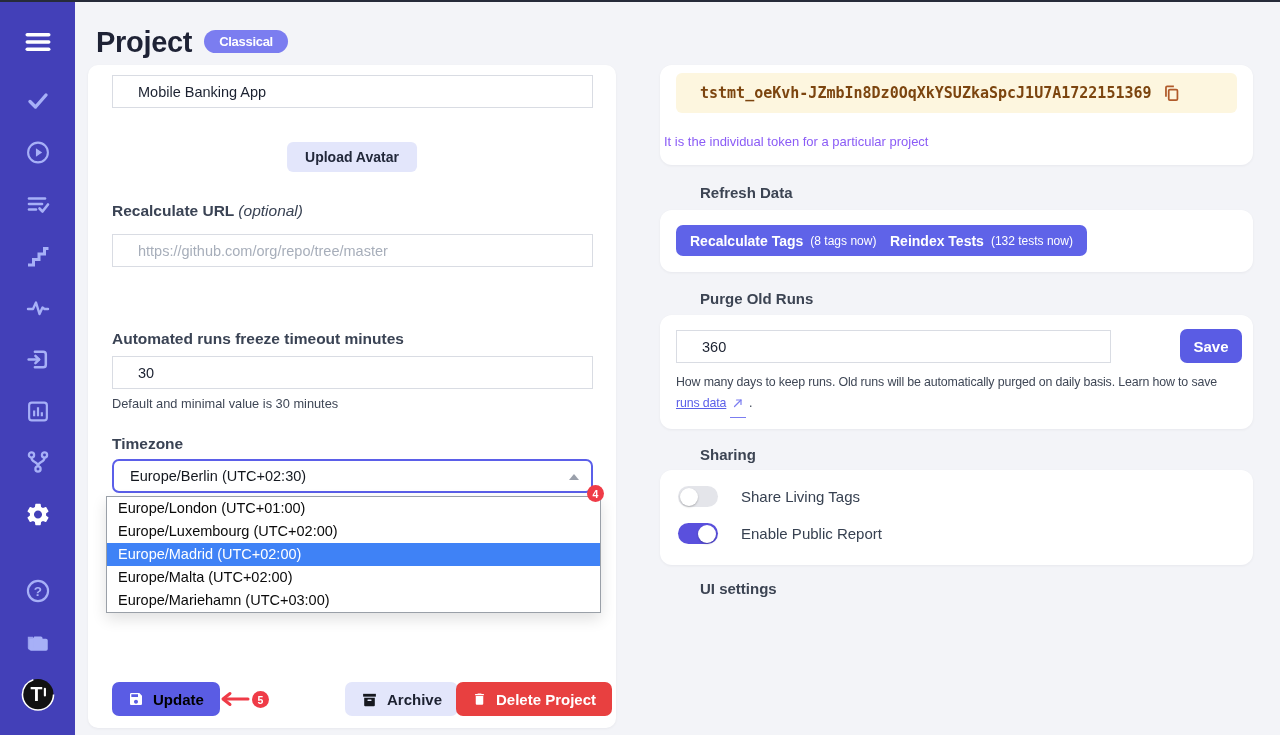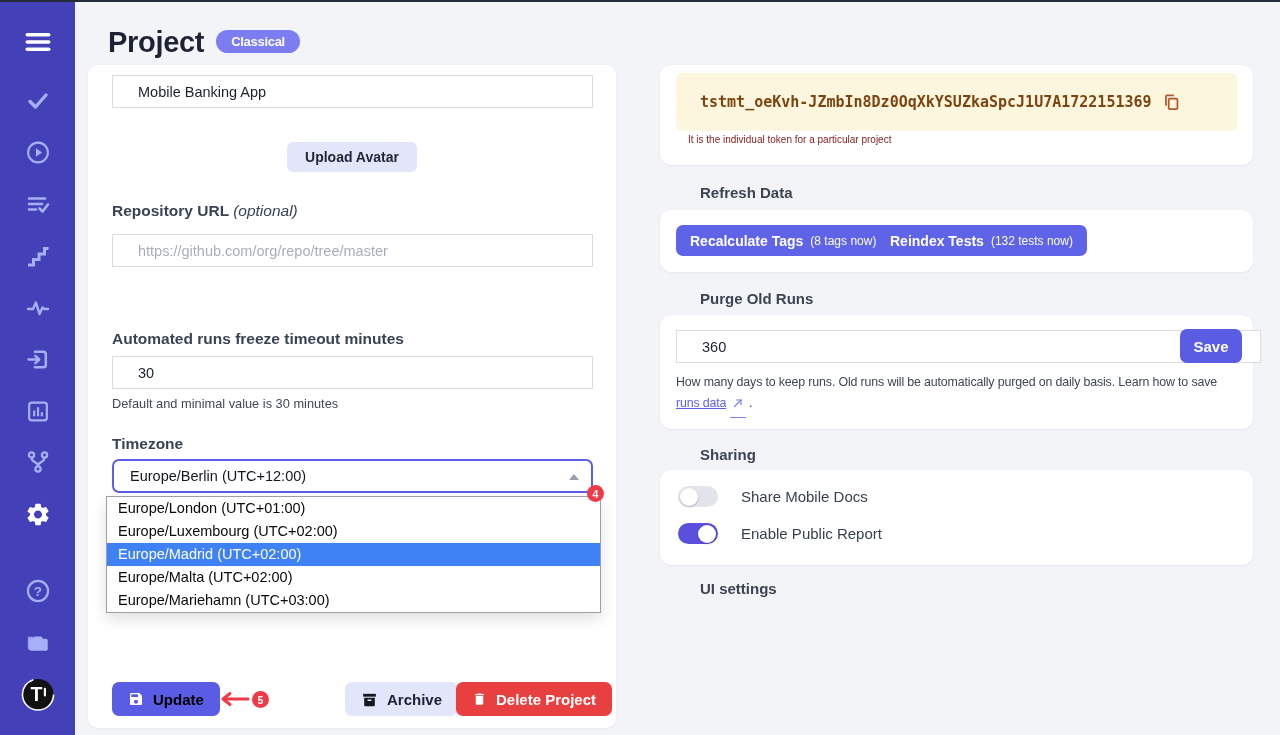--- a/index.html
+++ b/index.html
@@ -14,21 +14,21 @@
 
   
   .sidebar {
     position:absolute; left:0; top:0; width:75px; height:735px;
     background:#4340b8; z-index:10;
   }
   .side-icon { position:absolute; left:50%; transform:translateX(-50%); color:#a7b0f7; cursor:pointer; }
   .side-icon svg { display:block; }
 
   
-  .page-title { position:absolute; left:108px; top:26px; font-size:29px; font-weight:700; color:#1e2235; letter-spacing:-0.3px; }
+  .page-title { position:absolute; left:96px; top:26px; font-size:29px; font-weight:700; color:#1e2235; letter-spacing:-0.3px; }
   .badge-classical {
     display:inline-block; vertical-align:6px; margin-left:12px;
     background:#7b7df0; color:#fff; font-size:13px; font-weight:700;
     padding:4px 15px; border-radius:14px;
   }
 
   .card { position:absolute; background:#fff; border-radius:10px; box-shadow:0 1px 3px rgba(16,24,40,.05); }
 
   
   .left-card { left:88px; top:65px; width:528px; height:663px; }
@@ -87,39 +87,39 @@
 
   .arrow-anno { position:absolute; left:126px; top:626px; }
 
   
   .right-col { position:absolute; left:660px; top:0; width:593px; height:735px; }
   .r-card { position:absolute; left:0; width:593px; background:#fff; border-radius:12px; box-shadow:0 1px 3px rgba(16,24,40,.05); }
   .r-heading { position:absolute; left:0; font-size:15px; font-weight:700; color:#3c4453;margin-left:40px; }
 
   .token-card { top:65px; height:100px; }
   .token-box {
-    position:absolute; left:16px; top:8px; width:561px; height:58px;
+    position:absolute; left:16px; top:8px; width:561px; height:40px;
     background:#fdf6df; border-radius:6px; display:flex; align-items:center; padding-left:24px;
   }
   .token-text { font-family:"DejaVu Sans Mono", monospace; font-size:15px; font-weight:700; color:#7c450f; }
   .copy-btn { background:none; border:none; margin-left:10px; cursor:pointer; padding:0; display:flex; }
-  .token-caption { position:absolute; left:28px; top:69px; font-size:10px; color:#7f1d1d; }
+  .token-caption { position:absolute; left:4px; top:69px; font-size:13px; color:#8b5cf6; }
 
   .refresh-card { top:210px; height:62px; }
   .r-btn {
     position:absolute; top:15px; height:31px; background:#5f63e8; color:#fff; border:none; border-radius:7px;
     font-family:"Liberation Sans", sans-serif; font-size:14px; font-weight:700;
     display:inline-flex; align-items:center; gap:7px; padding:0 14px; cursor:pointer;
   }
   .r-btn .sub { font-size:12px; font-weight:400; }
   .r-btn1 { left:16px; }
   .r-btn2 { left:216px; }
 
   .purge-card { top:315px; height:114px; }
-  .purge-input { left:16px; top:15px; width:585px; }
+  .purge-input { left:16px; top:15px; width:435px; }
   .save-btn {
     position:absolute; left:520px; top:14px; width:62px; height:34px;
     background:#5a5ce4; color:#fff; border:none; border-radius:7px;
     font-family:"Liberation Sans", sans-serif; font-size:15px; font-weight:700; cursor:pointer;
   }
   .purge-help { position:absolute; left:16px; top:57px; width:563px; font-size:12.4px; line-height:21px; color:#3f4756; letter-spacing:-0.15px; }
   .runs-link { color:#5b5fe9; text-decoration:underline; cursor:pointer; }
   .ext-icon { display:inline-block; border-bottom:1px solid #7b7df0; padding:0 2px 1px 2px; vertical-align:-2px; cursor:pointer; }
 
   .sharing-card { top:470px; height:95px; }
@@ -231,32 +231,32 @@
   <span>Project</span><span class="badge-classical">Classical</span>
 </h1>
 
 <section class="card left-card">
 
   <input class="field-input" style="top: 10px;" value="Mobile Banking App">
 
   <button class="upload-btn">Upload Avatar</button>
 
   <div class="form-label" style="top:137px">
-    <span>Repository URL</span>
+    <span>Recalculate URL</span>
     <span class="opt">(optional)</span>
   </div>
   <input class="field-input" style="top: 169px;" placeholder="https://github.com/org/repo/tree/master">
 
   <div class="form-label" style="top:265px">Automated runs freeze timeout minutes</div>
   <input class="field-input" style="top: 291px;" value="30">
   <p class="help-text" style="top:331px">Default and minimal value is 30 minutes</p>
 
   <div class="form-label" style="top:370px">Timezone</div>
   <div class="tz-select">
-    <span class="tz-value">Europe/Berlin (UTC+12:00)</span>
+    <span class="tz-value">Europe/Berlin (UTC+02:30)</span>
     <span class="tz-caret"></span>
   </div>
   <span class="num-badge" style="left:499px; top:420px">4</span>
 
   <div class="tz-options">
     <div class="tz-option">Europe/London (UTC+01:00)</div>
     <div class="tz-option">Europe/Luxembourg (UTC+02:00)</div>
     <div class="tz-option selected">Europe/Madrid (UTC+02:00)</div>
     <div class="tz-option">Europe/Malta (UTC+02:00)</div>
     <div class="tz-option">Europe/Mariehamn (UTC+03:00)</div>
@@ -337,21 +337,21 @@
       <span>.</span>
     </p>
   </section>
 
   <h2 class="r-heading" style="top:446px">Sharing</h2>
   <section class="r-card sharing-card">
     <div class="toggle-row" style="top:15px">
       <span class="toggle off">
           <span class="knob"></span>
         </span>
-      <span class="toggle-label">Share Mobile Docs</span>
+      <span class="toggle-label">Share Living Tags</span>
     </div>
     <div class="toggle-row" style="top:52px">
       <span class="toggle on">
           <span class="knob"></span>
         </span>
       <span class="toggle-label">Enable Public Report</span>
     </div>
   </section>
 
   <h2 class="r-heading" style="top:580px">UI settings</h2>

